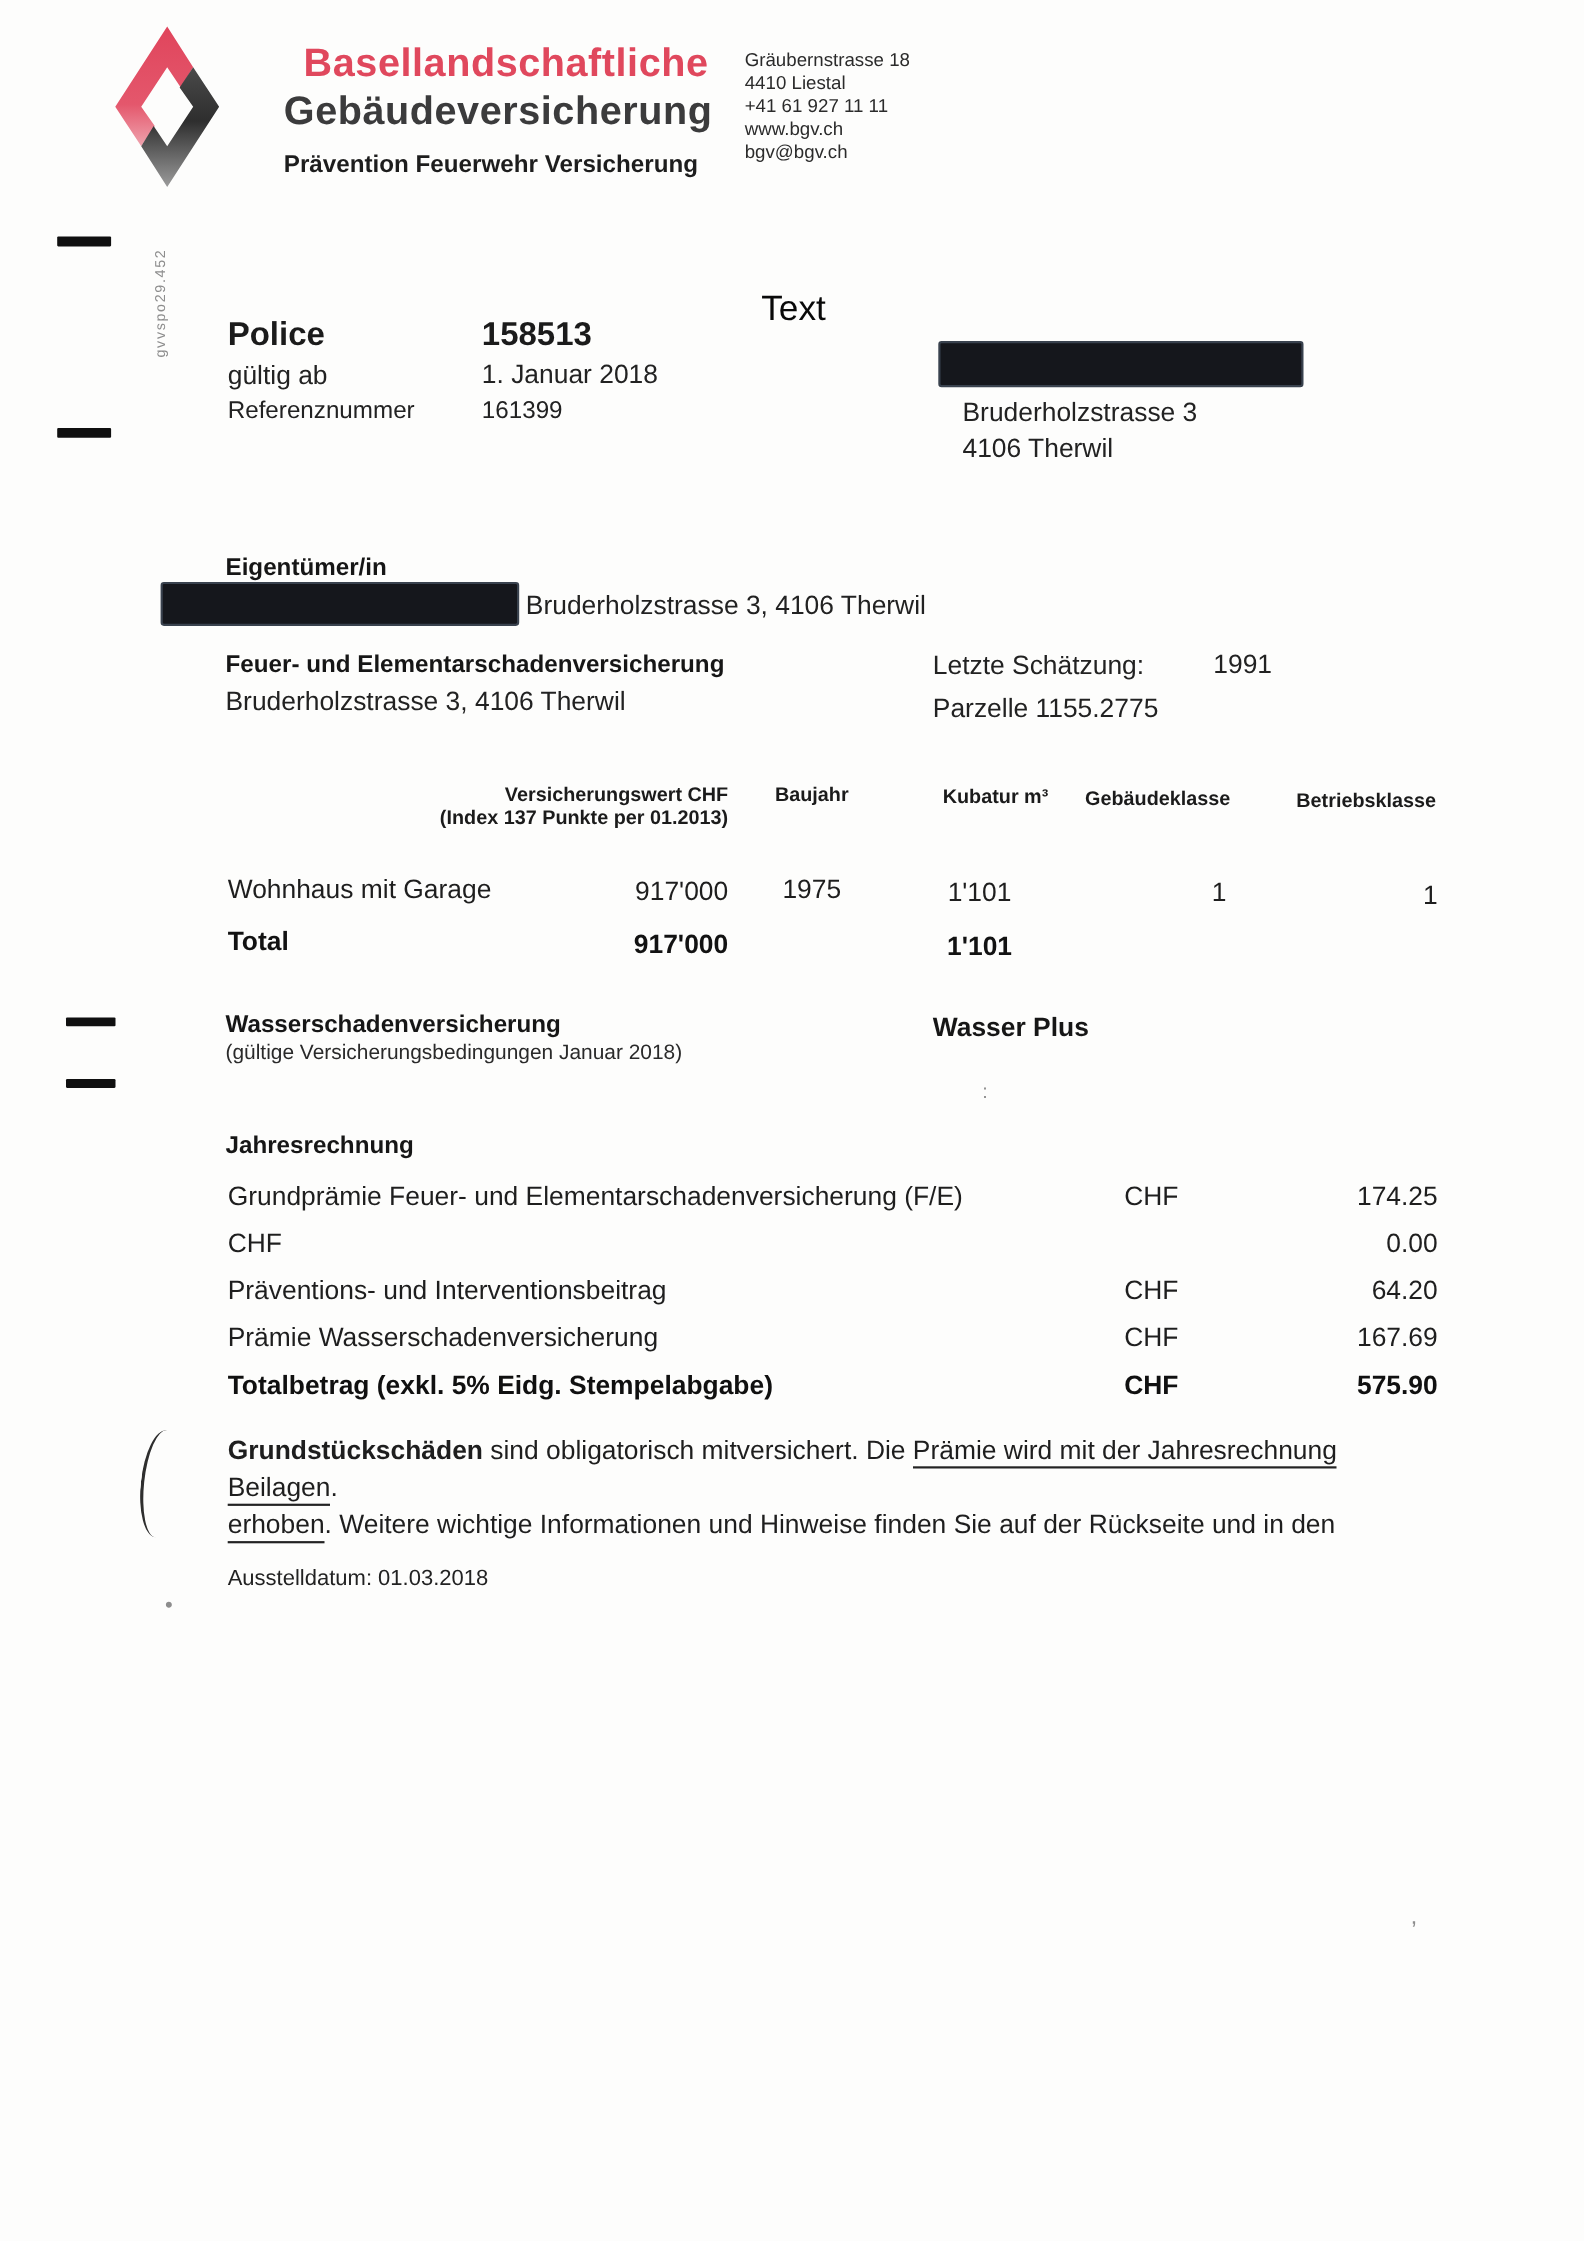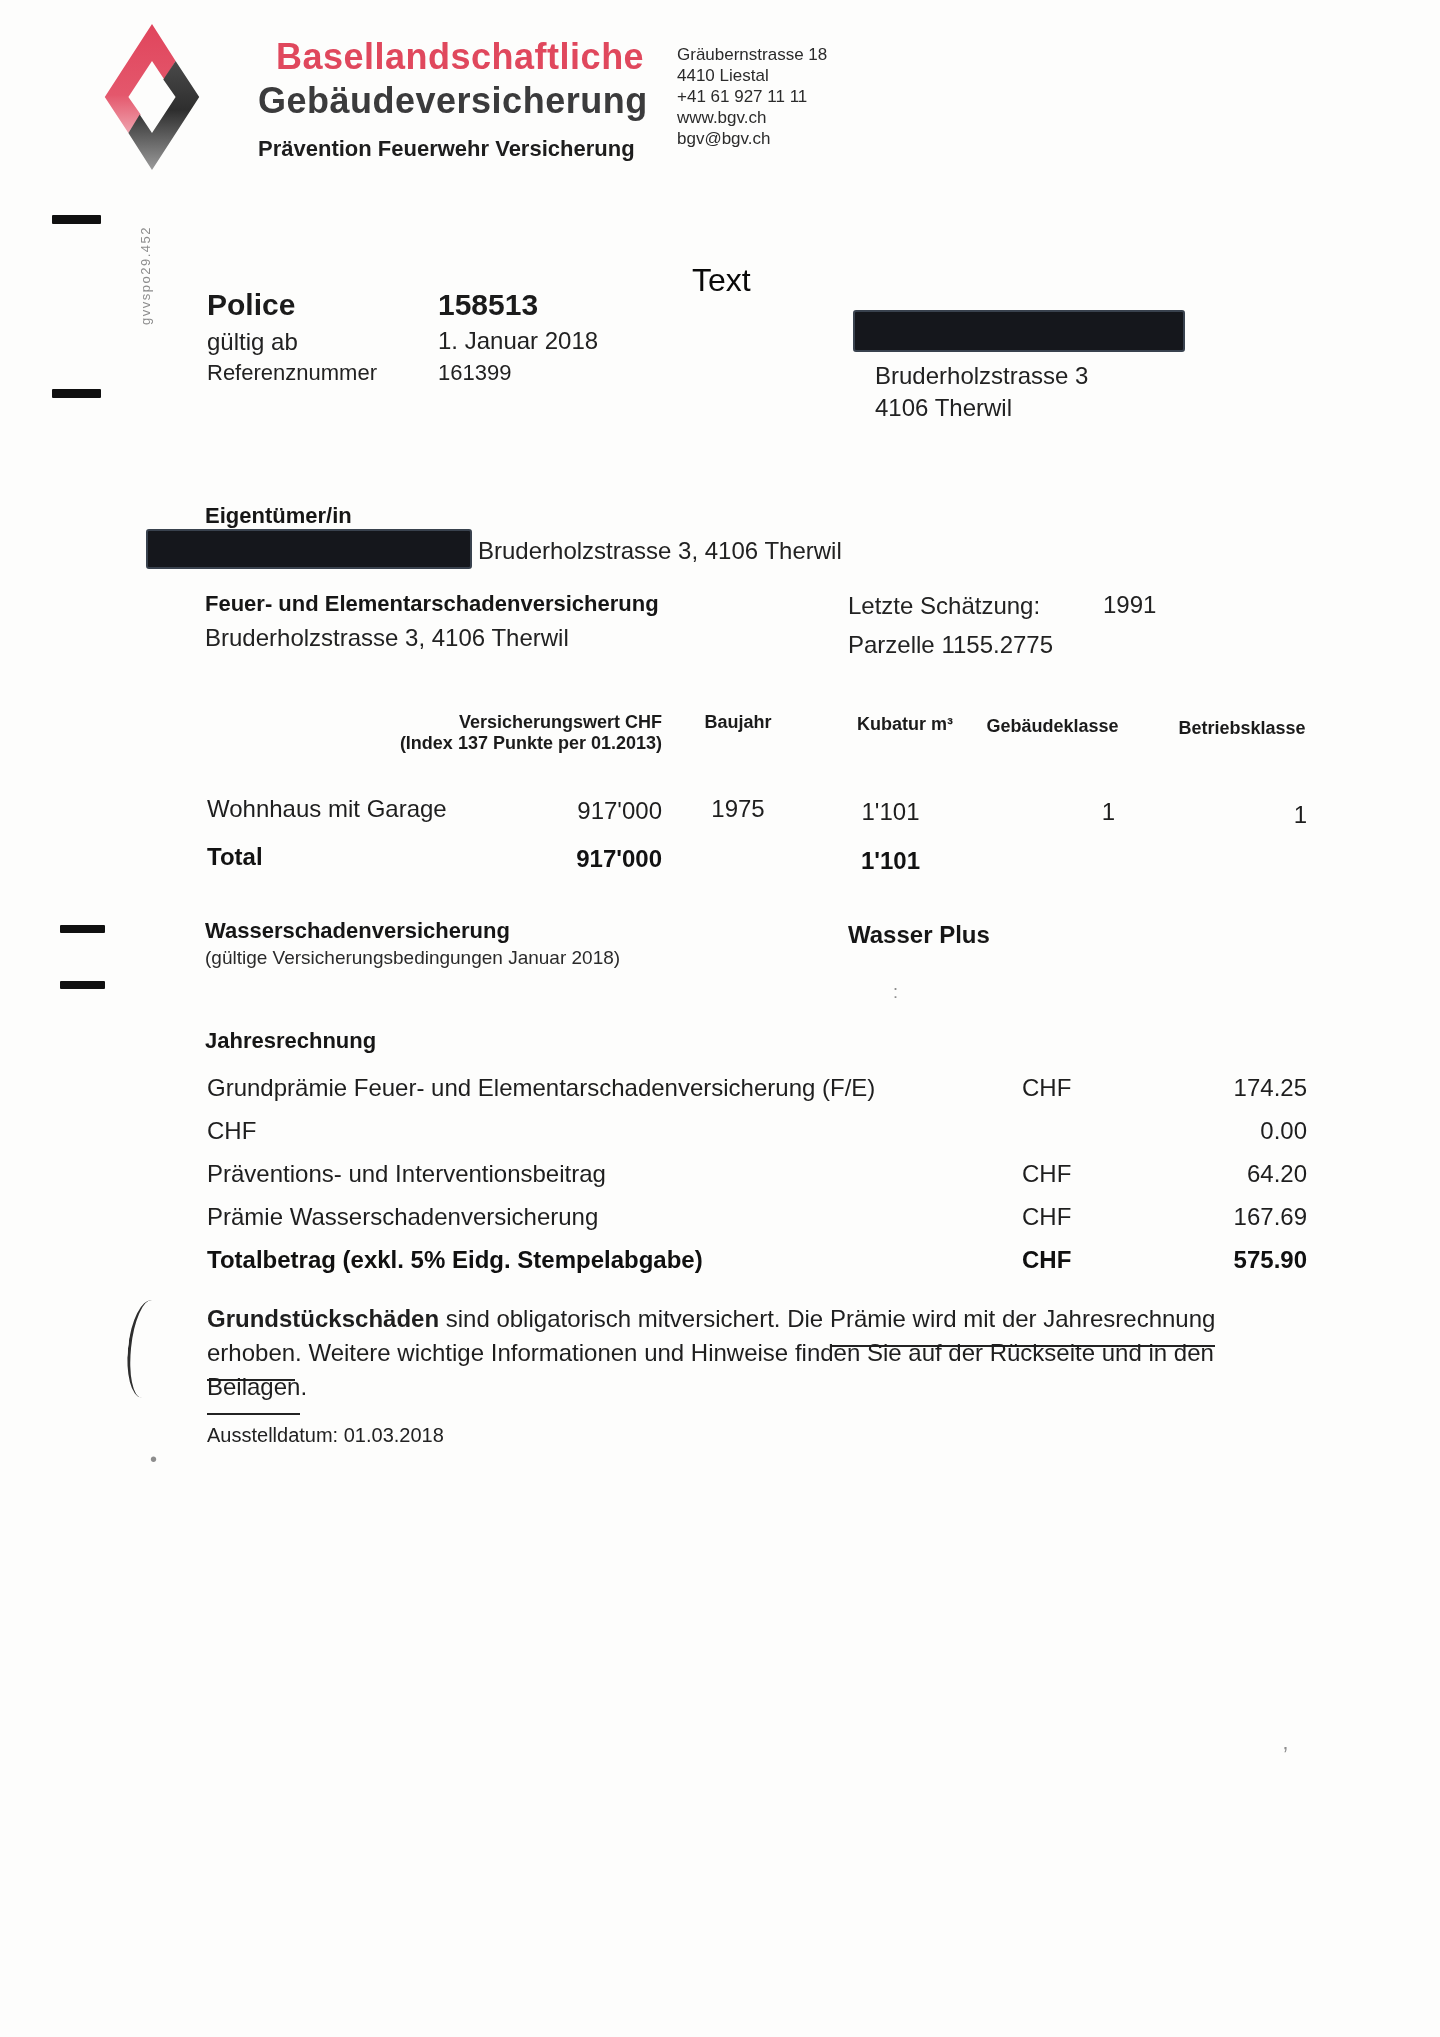--- a/index.html
+++ b/index.html
@@ -45,21 +45,21 @@
   
   .invoice{width:1100px;}
   .inv-row{display:flex;height:43px;align-items:flex-start;}
   .inv-label{width:815px;font-size:24px;color:#1e1e1e;}
   .inv-chf{width:130px;font-size:24px;color:#1e1e1e;}
   .inv-amt{flex:1;text-align:right;font-size:24px;color:#1e1e1e;}
   .inv-row.bold .inv-label,.inv-row.bold .inv-chf,.inv-row.bold .inv-amt{font-weight:bold;color:#101010;}
 
   
   .note{width:1035px;font-size:24px;line-height:34px;color:#1e1e1e;}
-  .pen-underline{border-bottom:2.5px solid #232323;padding-bottom:13px;}
+  .pen-underline{border-bottom:2.5px solid #232323;padding-bottom:1px;}
 
   
   .pen-curve{
     width:34px;height:98px;border-left:3px solid #2e2e2e;
     border-radius:50%;transform:rotate(6deg);
   }
   .artifact{color:#8d8d8d;}
 </style>
 </head>
 <body>
@@ -179,22 +179,22 @@
     <div class="inv-row bold">
       <span class="inv-label">Totalbetrag (exkl. 5% Eidg. Stempelabgabe)</span>
       <span class="inv-chf">CHF</span>
       <span class="inv-amt">575.90</span>
     </div>
   </div>
 
   <div class="abs pen-curve" style="left:128px;top:1300px;"></div>
   <div class="abs note" style="left:207px;top:1302px;">
     <div><b>Grundstückschäden</b><span> sind obligatorisch mitversichert. Die </span><span class="pen-underline">Prämie wird mit der Jahresrechnung</span></div>
+    <div><span class="pen-underline">Beilagen</span><span>.</span></div>
     <div><span class="pen-underline">erhoben</span><span>. Weitere wichtige Informationen und Hinweise finden Sie auf der Rückseite und in den</span></div>
-    <div><span class="pen-underline">Beilagen</span><span>.</span></div>
   </div>
   <div class="abs artifact" style="left:150px;top:1448px;font-size:20px;">•</div>
 
   <div class="abs t20" style="left:207px;top:1424px;">Ausstelldatum: 01.03.2018</div>
 
   <div class="abs artifact" style="left:1283px;top:1742px;font-size:22px;">’</div>
 
 </div>
 
 </body></html>

